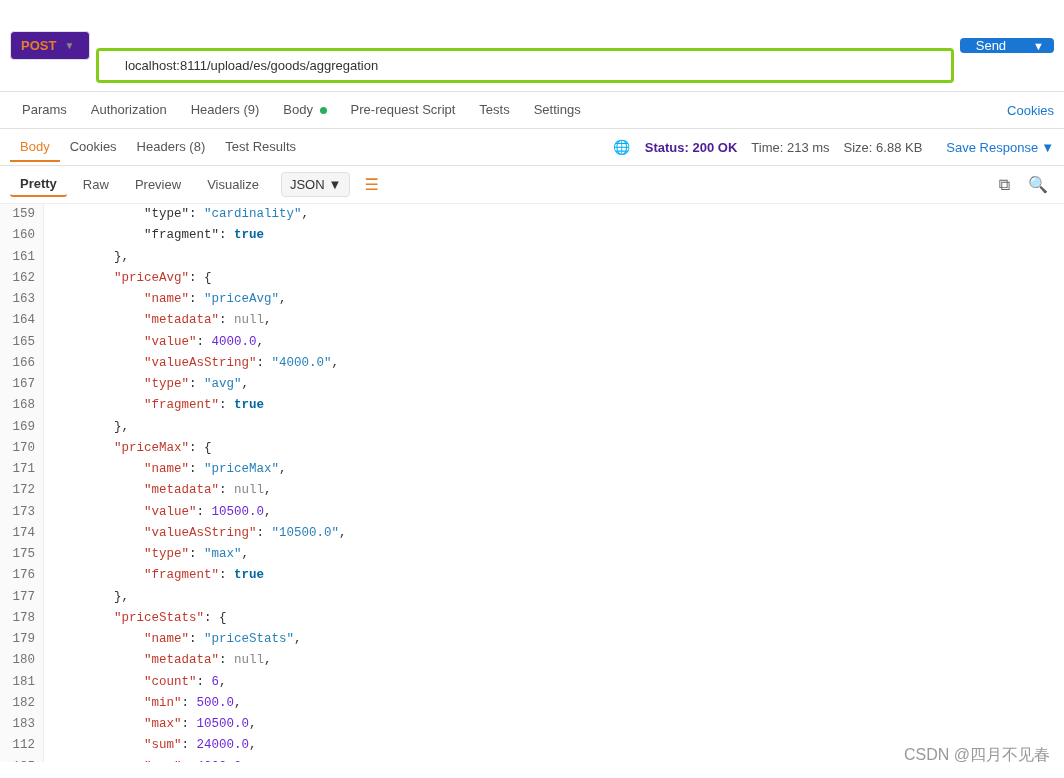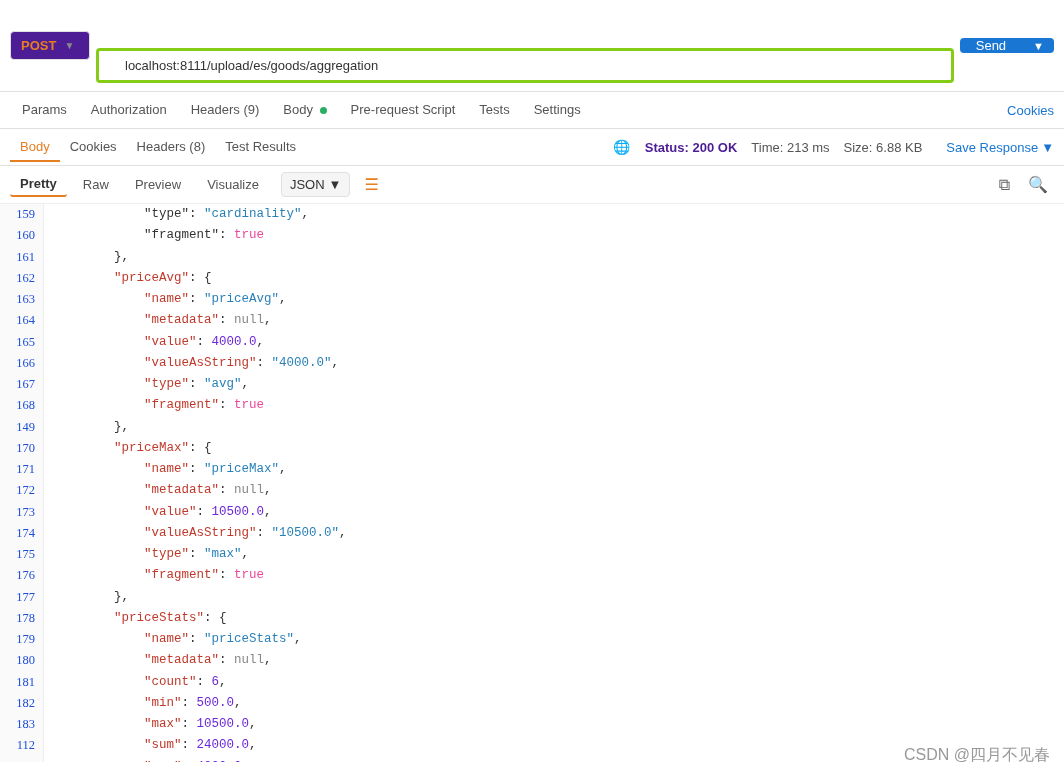--- a/index.html
+++ b/index.html
@@ -160,41 +160,40 @@
       font-family: 'Consolas', 'Monaco', 'Courier New', monospace;
       font-size: 12.5px;
       overflow: auto;
       height: calc(778px - 220px);
       position: relative;
     }
     .line-numbers {
       min-width: 44px;
       padding: 0 8px;
       text-align: right;
-      color: #1d4ed8;
+      color: #737373;
       user-select: none;
       background: #fafafa;
       border-right: 1px solid #eee;
       line-height: 1.7;
-      font-family: Liberation Serif, serif;
     }
     .line-numbers div { line-height: 1.7; }
     .code-content {
       flex: 1;
       padding: 0 10px;
       line-height: 1.7;
       white-space: pre;
     }
     .code-content div { line-height: 1.7; }
 
     
     .k { color: #c0392b; }    
     .s { color: #2980b9; }    
     .n { color: #6d28d9; }    
-    .b { color: #ec4899; font-weight: 400; } 
+    .b { color: #0369a1; font-weight: 700; } 
     .null { color: #888; }    
     .p { color: #333; }       
 
     
     .code-area::-webkit-scrollbar { width: 8px; }
     .code-area::-webkit-scrollbar-track { background: #f0f0f0; }
     .code-area::-webkit-scrollbar-thumb { background: #ccc; border-radius: 4px; }
 
     
     .watermark {
@@ -295,21 +294,21 @@
       <div>159</div>
       <div>160</div>
       <div>161</div>
       <div>162</div>
       <div>163</div>
       <div>164</div>
       <div>165</div>
       <div>166</div>
       <div>167</div>
       <div>168</div>
-      <div>149</div>
+      <div>169</div>
       <div>170</div>
       <div>171</div>
       <div>172</div>
       <div>173</div>
       <div>174</div>
       <div>175</div>
       <div>176</div>
       <div>177</div>
       <div>178</div>
       <div>179</div>

